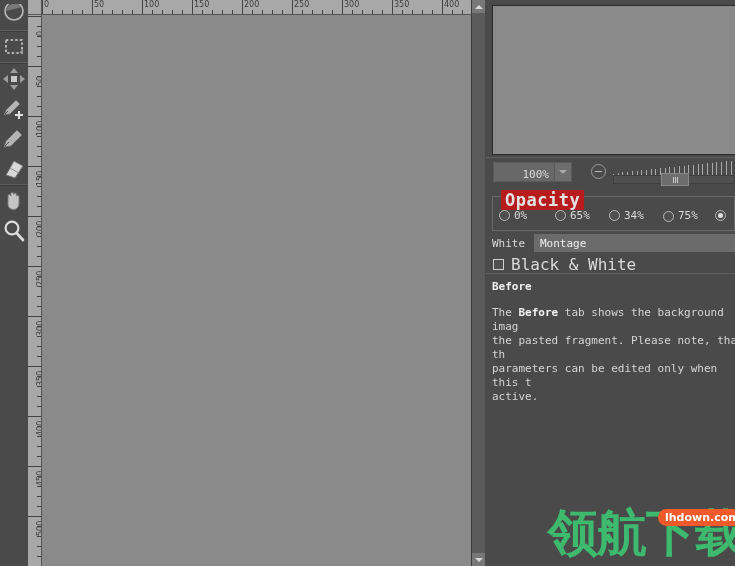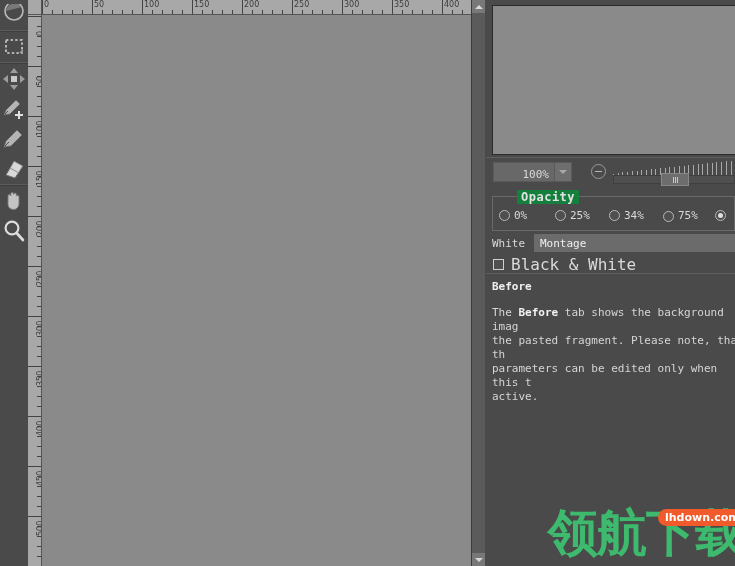--- a/index.html
+++ b/index.html
@@ -262,25 +262,25 @@
   
   #opacity-group {
     position: absolute;
     left: 6px; top: 196px;
     width: 243px; height: 35px;
     border: 1px solid #6a6a6a;
     box-sizing: border-box;
   }
   #opacity-legend {
     position: absolute;
-    left: 24px; top: -7px;
-    background: #15803d;
+    left: 8px; top: -7px;
+    background: #b91c1c;
     padding: 0 4px;
     font-family: "DejaVu Sans Mono", monospace;
-    font-size: 12px;
+    font-size: 17px;
     font-weight: bold;
     color: #e2e2e2;
     letter-spacing: 0.5px;
   }
   .radio-row {
     position: absolute;
     left: 0; top: 8px;
     width: 243px; height: 20px;
     display: flex;
     align-items: center;
@@ -673,21 +673,21 @@
 
     <div id="opacity-group">
       <div id="opacity-legend">Opacity</div>
       <div class="radio-row" id="opacity-radios">
           <div class="radio-item" style="position: absolute; left: 6px;">
             <span class="radio-dot"></span>
             <span class="radio-label">0%</span>
           </div>
           <div class="radio-item" style="position: absolute; left: 62px;">
             <span class="radio-dot"></span>
-            <span class="radio-label">25%</span>
+            <span class="radio-label">65%</span>
           </div>
           <div class="radio-item" style="position: absolute; left: 116px;">
             <span class="radio-dot"></span>
             <span class="radio-label">34%</span>
           </div>
           <div class="radio-item" style="position: absolute; left: 170px; align-items: flex-end;">
             <span class="radio-dot"></span>
             <span class="radio-label">75%</span>
           </div>
           <div class="radio-item" style="position: absolute; left: 222px;">

